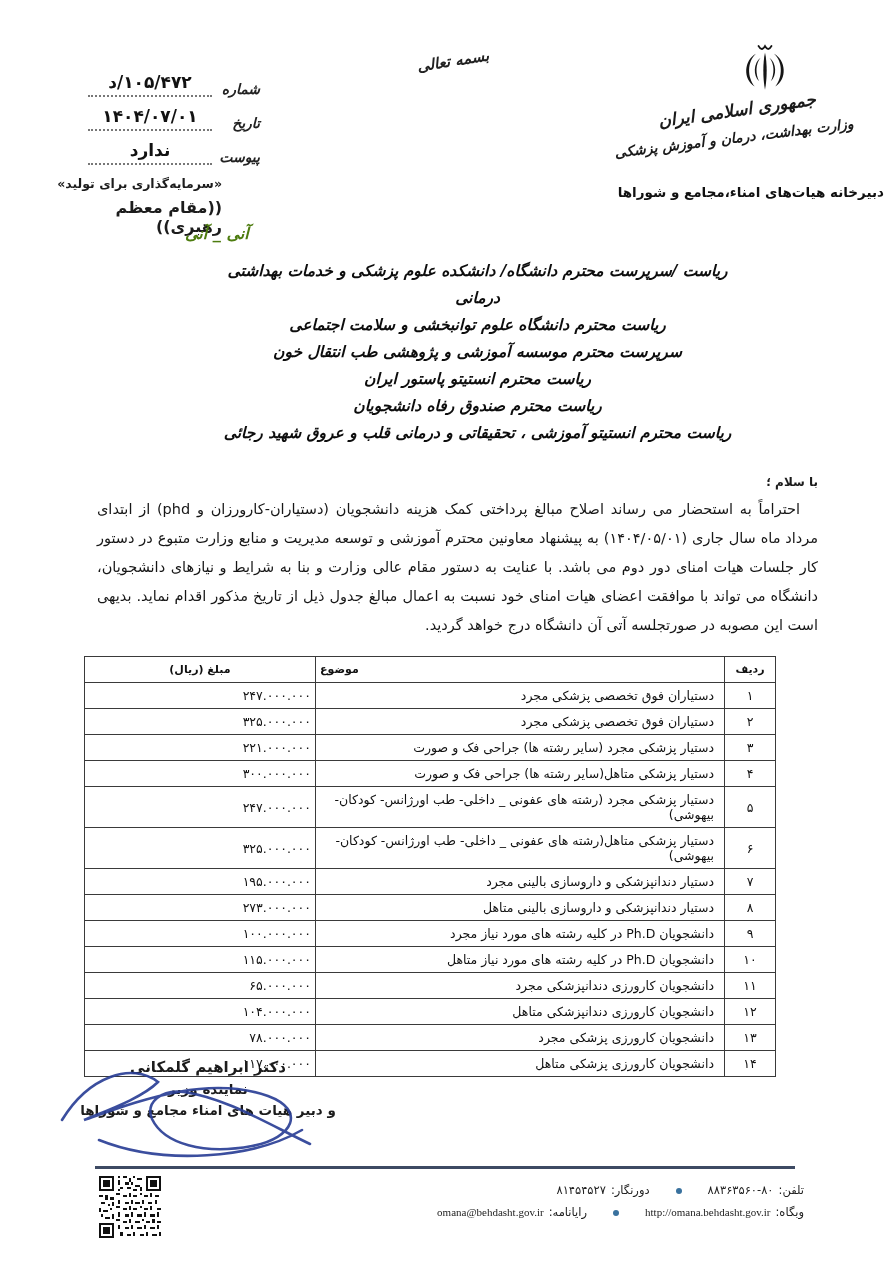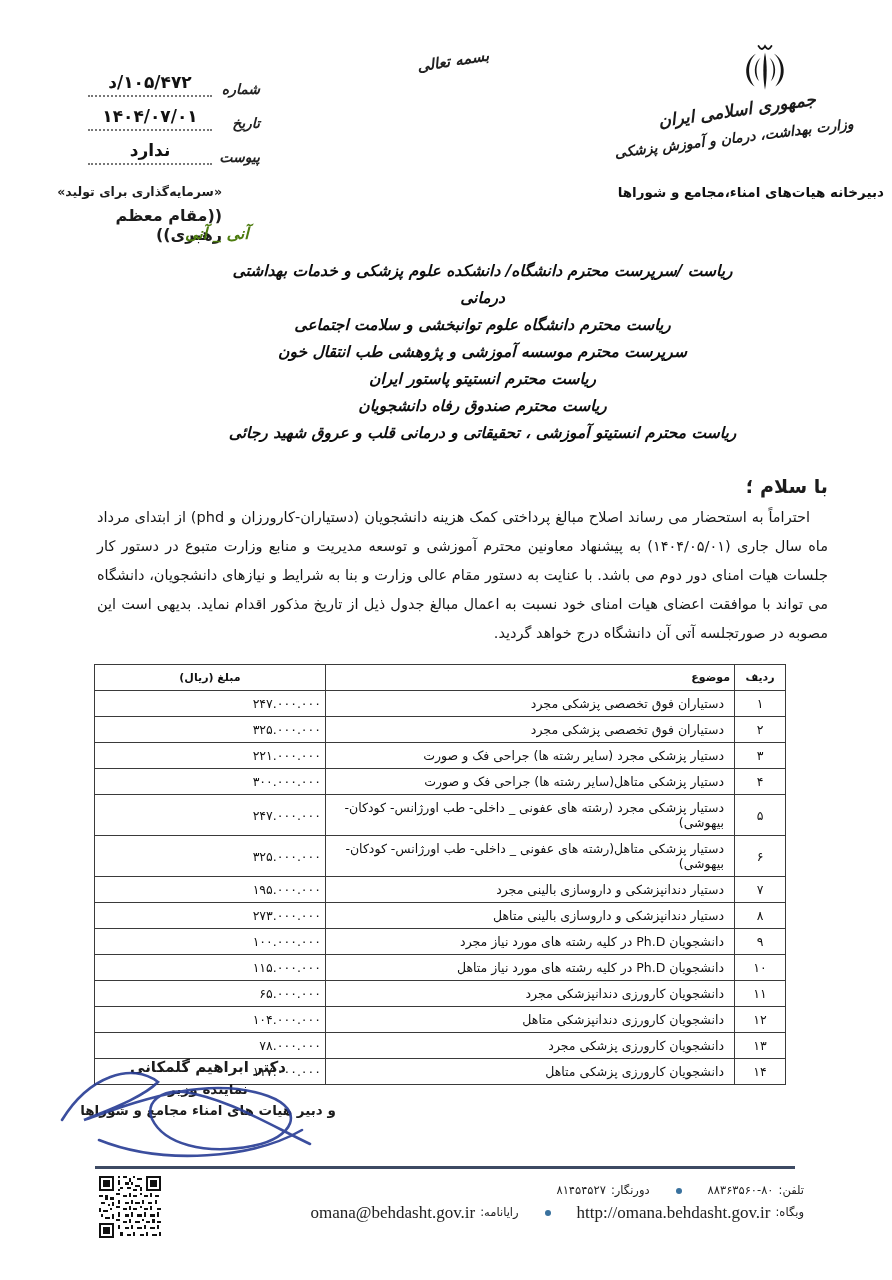--- a/index.html
+++ b/index.html
@@ -25,33 +25,33 @@
   .secretariat{
     position:absolute;top:184px;right:8px;font-weight:bold;font-size:13.5px;color:#111;
   }
   .refbox{position:absolute;top:72px;right:632px;width:172px;font-size:13px;}
   .refrow{display:flex;align-items:flex-end;margin-bottom:9px;}
   .reflabel{font-style:italic;font-weight:bold;font-size:14px;width:48px;flex:none;color:#222;}
   .refvalue{
     border-bottom:2px dotted #777;flex:1;text-align:center;font-weight:bold;
     padding-bottom:3px;font-size:17px;color:#111;
   }
-  .slogan{position:absolute;top:184px;right:670px;width:165px;text-align:right;}
+  .slogan{position:absolute;top:176px;right:670px;width:165px;text-align:right;}
   .slogan .s1{font-weight:600;font-size:12.5px;margin-bottom:7px;}
   .slogan .s2{font-weight:600;font-size:16px;}
   .urgency{
     position:absolute;top:224px;left:185px;font-weight:bold;font-style:italic;font-size:16px;color:#4d7c0f;
   }
   
-  .content{position:absolute;top:258px;right:6px;left:0;padding:0 58px;margin-left:39px;}
+  .content{position:absolute;top:258px;right:16px;left:0;padding:0 58px;margin-left:39px;}
   .recipients{margin:0 72px 0 112px;text-align:center;}
   .recipients div{
     font-weight:bold;font-style:italic;font-size:15.5px;line-height:27px;color:#0d0d0d;
   }
-  .salutation{margin-top:28px;font-weight:bold;font-size:19px;}
+  .salutation{margin-top:28px;font-weight:bold;font-size:12px;}
   .paragraph{
     margin-top:6px;font-size:14.5px;line-height:29px;text-align:justify;
     text-indent:18px;color:#161616;
   }
   
   table.amounts{
     border-collapse:collapse;margin-top:16px;margin-right:42px;width:692px;
     font-size:12.5px;color:#111;
   }
   table.amounts th,table.amounts td{border:1px solid #3a3a3a;}
@@ -66,21 +66,21 @@
   .sig-t2{font-weight:bold;font-size:13.5px;}
   .sig-scribble{position:absolute;top:1046px;left:44px;width:312px;height:118px;z-index:2;pointer-events:none;}
   
   .footer-divider{position:absolute;top:1166px;left:95px;width:700px;height:3px;background:#3d4a63;}
   .qr{position:absolute;top:1176px;left:99px;width:62px;height:62px;}
   .footer{position:absolute;top:1178px;right:88px;width:620px;font-size:11.5px;color:#222;}
   .f-line{display:flex;align-items:center;justify-content:flex-start;line-height:21px;}
   .f-line1{display:block;text-align:center;font-size:11.5px;line-height:20px;}
   .f-gap{width:58px;flex:none;display:flex;justify-content:center;}
   .dot{width:6px;height:6px;border-radius:50%;background:#39719e;display:inline-block;}
-  .latin{direction:ltr;unicode-bidi:isolate;font-family:"Liberation Serif",serif;font-size:17px;}
+  .latin{direction:ltr;unicode-bidi:isolate;font-family:"Liberation Serif",serif;font-size:11px;}
   .f-group{display:flex;align-items:center;gap:5px;}
   .f-line2{margin-top:2px;}
   .f-line3{margin-top:1px;}
 </style>
 </head>
 <body>
 
 <div class="page">
 
   <div class="bismillah">بسمه تعالی</div>
@@ -133,21 +133,21 @@
       <div>ریاست محترم انستیتو آموزشی ، تحقیقاتی و درمانی قلب و عروق شهید رجائی</div>
     </div>
 
     <div class="salutation">با سلام ؛</div>
     <div class="paragraph">احتراماً به استحضار می رساند اصلاح مبالغ پرداختی کمک هزینه دانشجویان (دستیاران-کارورزان و phd) از ابتدای مرداد ماه سال جاری (۱۴۰۴/۰۵/۰۱) به پیشنهاد معاونین محترم آموزشی و توسعه مدیریت و منابع وزارت متبوع در دستور کار جلسات هیات امنای دور دوم می باشد. با عنایت به دستور مقام عالی وزارت و بنا به شرایط و نیازهای دانشجویان، دانشگاه می تواند با موافقت اعضای هیات امنای خود نسبت به اعمال مبالغ جدول ذیل از تاریخ مذکور اقدام نماید. بدیهی است این مصوبه در صورتجلسه آتی آن دانشگاه درج خواهد گردید.</div>
 
     <table class="amounts">
       <thead>
         <tr>
           <th class="c-no">ردیف</th>
-          <th class="c-subject" style="text-align:right;">موضوع</th>
+          <th class="c-subject" style="text-align:left;">موضوع</th>
           <th class="c-amount">مبلغ (ریال)</th>
         </tr>
       </thead>
       <tbody>
         <tr>
             <td class="c-no">۱</td>
             <td class="c-subject">دستیاران فوق تخصصی پزشکی مجرد</td>
             <td class="c-amount">۲۴۷.۰۰۰.۰۰۰</td>
           </tr>
         <tr>

